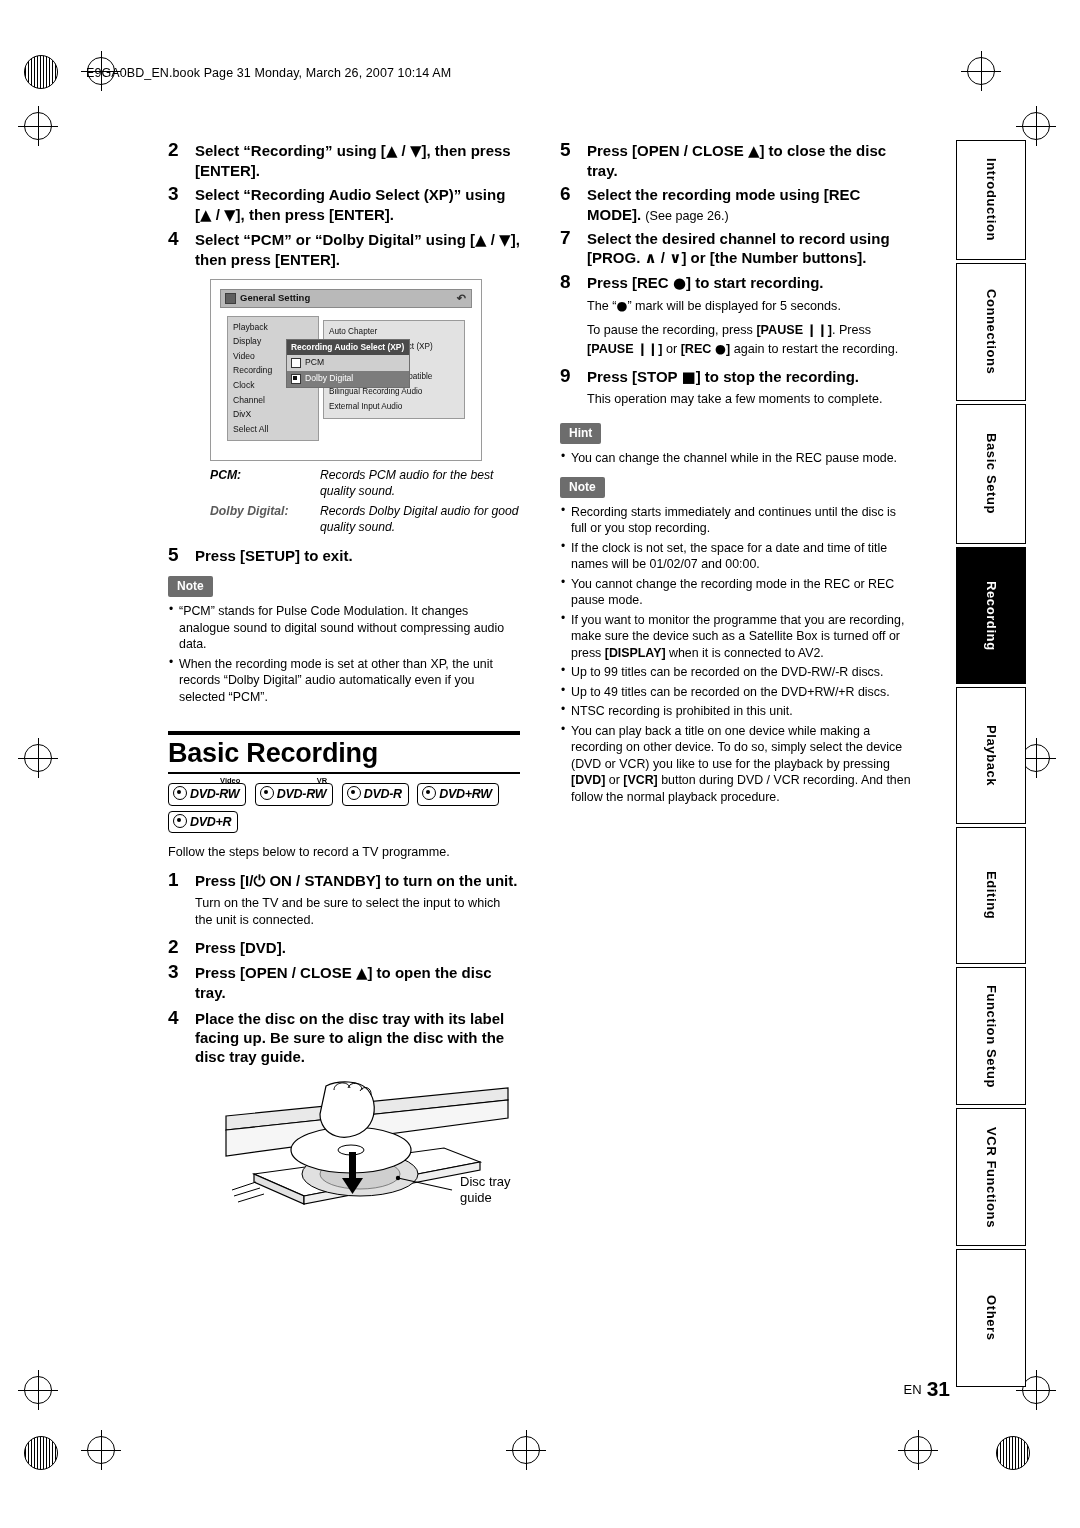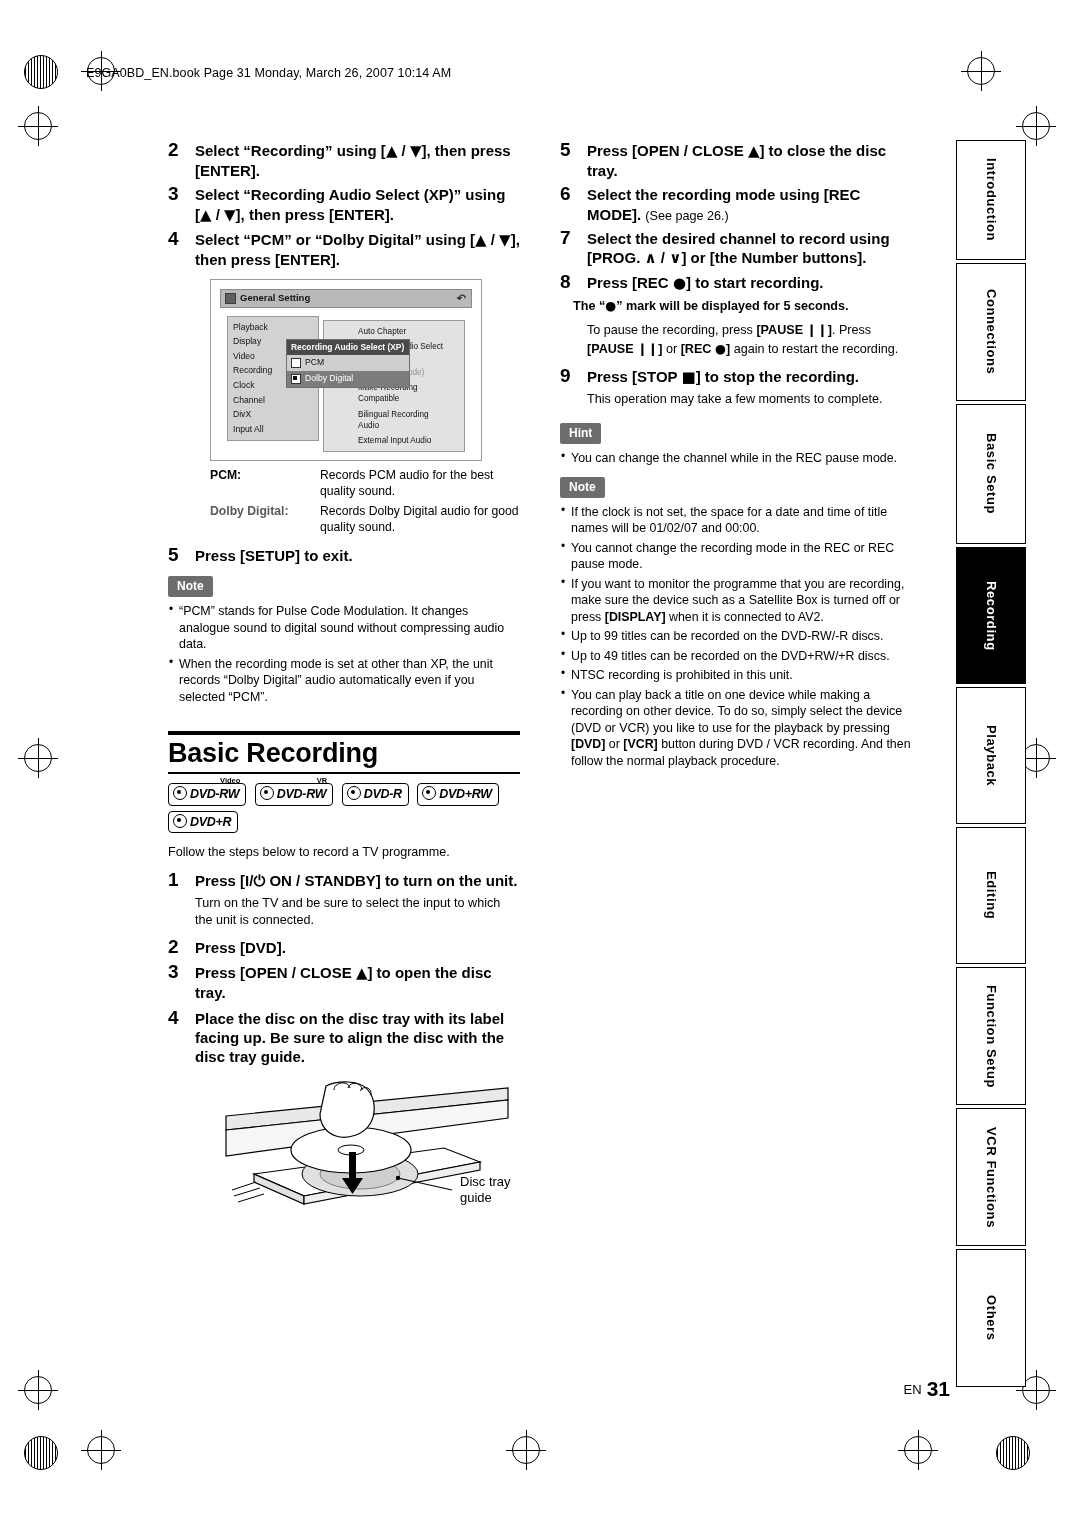--- a/index.html
+++ b/index.html
@@ -181,21 +181,21 @@
     position: absolute;
     left: 103px; top: 31px;
     width: 142px;
     background: #e2e2e2;
     border: 1px solid #9a9a9a;
     box-sizing: border-box;
     padding: 3px 0;
     font-size: 8.2px;
     color: #111;
   }
-  .osd-sub div { padding: 2px 15px; margin-left: 19px; }
+  .osd-sub div { padding: 2px 5px; }
   .osd-sub .dim { color: #8d8d8d; }
   .osd-pop {
     position: absolute;
     left: 66px; top: 50px;
     width: 124px;
     border: 1px solid #6e6e6e;
     background: #cfcfcf;
     box-sizing: border-box;
     font-size: 8.6px;
   }
@@ -227,20 +227,21 @@
     left: 1px; top: 1px;
     width: 4px; height: 4px;
     background: #111;
   }
 
   
   .deftable {
     margin: 4px 0 6px 42px;
     font-size: 12.2px;
     line-height: 1.33;
+    font-style: italic;
   }
   .deftable .row { display: flex; margin-bottom: 3px; }
   .deftable .term { font-weight: bold; flex: 0 0 110px; }
   .deftable .term.gray { color: #5a5a5a; }
   .deftable .desc { flex: 1; }
 
   
   .sec-head-wrap {
     margin: 26px 0 8px 0;
   }
@@ -432,21 +433,21 @@
         <span class="tb-right">↶</span>
       </div>
       <div class="osd-menu">
         <div>Playback</div>
         <div>Display</div>
         <div>Video</div>
         <div>Recording</div>
         <div>Clock</div>
         <div>Channel</div>
         <div>DivX</div>
-        <div>Input All</div>
+        <div>Select All</div>
       </div>
       <div class="osd-sub">
         <div>Auto Chapter</div>
         <div>Recording Audio Select (XP)</div>
         <div class="dim">DVD-Video Mode)</div>
         <div>Make Recording Compatible</div>
         <div>Bilingual Recording Audio</div>
         <div>External Input Audio</div>
       </div>
       <div class="osd-pop">
@@ -588,36 +589,37 @@
   <div class="step">
     <div class="step-num">7</div>
     <div class="step-text">Select the desired channel to record using [PROG. <span style="font-family:'DejaVu Sans',sans-serif;">∧</span> / <span style="font-family:'DejaVu Sans',sans-serif;">∨</span>] or [the Number buttons].</div>
   </div>
 
   <div class="step">
     <div class="step-num">8</div>
     <div class="step-text">Press [REC <span style="font-family:'DejaVu Sans',sans-serif;">●</span>] to start recording.</div>
   </div>
 
-  <div class="body-text" style="margin-left:13px;margin-bottom:6px;font-weight:bold;">The “<span style="font-family:'DejaVu Sans',sans-serif;">●</span>” mark will be displayed for 5 seconds.</div>
+  <div class="body-text" style="margin-left:27px;margin-bottom:6px;">The “<span style="font-family:'DejaVu Sans',sans-serif;">●</span>” mark will be displayed for 5 seconds.</div>
   <div class="body-text" style="margin-left:27px;margin-bottom:8px;">To pause the recording, press <b>[PAUSE <span style="font-family:'DejaVu Sans',sans-serif;">❙❙</span>]</b>. Press <b>[PAUSE <span style="font-family:'DejaVu Sans',sans-serif;">❙❙</span>]</b> or <b>[REC <span style="font-family:'DejaVu Sans',sans-serif;">●</span>]</b> again to restart the recording.</div>
 
   <div class="step">
     <div class="step-num">9</div>
     <div class="step-text">Press [STOP <span style="font-family:'DejaVu Sans',sans-serif;">■</span>] to stop the recording.</div>
   </div>
   <div class="body-text" style="margin-left:27px;">This operation may take a few moments to complete.</div>
 
   <div class="badge hint">Hint</div>
   <ul class="bullets">
     <li>You can change the channel while in the REC pause mode.</li>
   </ul>
 
   <div class="badge">Note</div>
   <ul class="bullets">
+    <li>Recording starts immediately and continues until the disc is full or you stop recording.</li>
     <li>If the clock is not set, the space for a date and time of title names will be 01/02/07 and 00:00.</li>
     <li>You cannot change the recording mode in the REC or REC pause mode.</li>
     <li>If you want to monitor the programme that you are recording, make sure the device such as a Satellite Box is turned off or press <b>[DISPLAY]</b> when it is connected to AV2.</li>
     <li>Up to 99 titles can be recorded on the DVD-RW/-R discs.</li>
     <li>Up to 49 titles can be recorded on the DVD+RW/+R discs.</li>
     <li>NTSC recording is prohibited in this unit.</li>
     <li>You can play back a title on one device while making a recording on other device. To do so, simply select the device (DVD or VCR) you like to use for the playback by pressing <b>[DVD]</b> or <b>[VCR]</b> button during DVD / VCR recording. And then follow the normal playback procedure.</li>
   </ul>
 
 </div>

